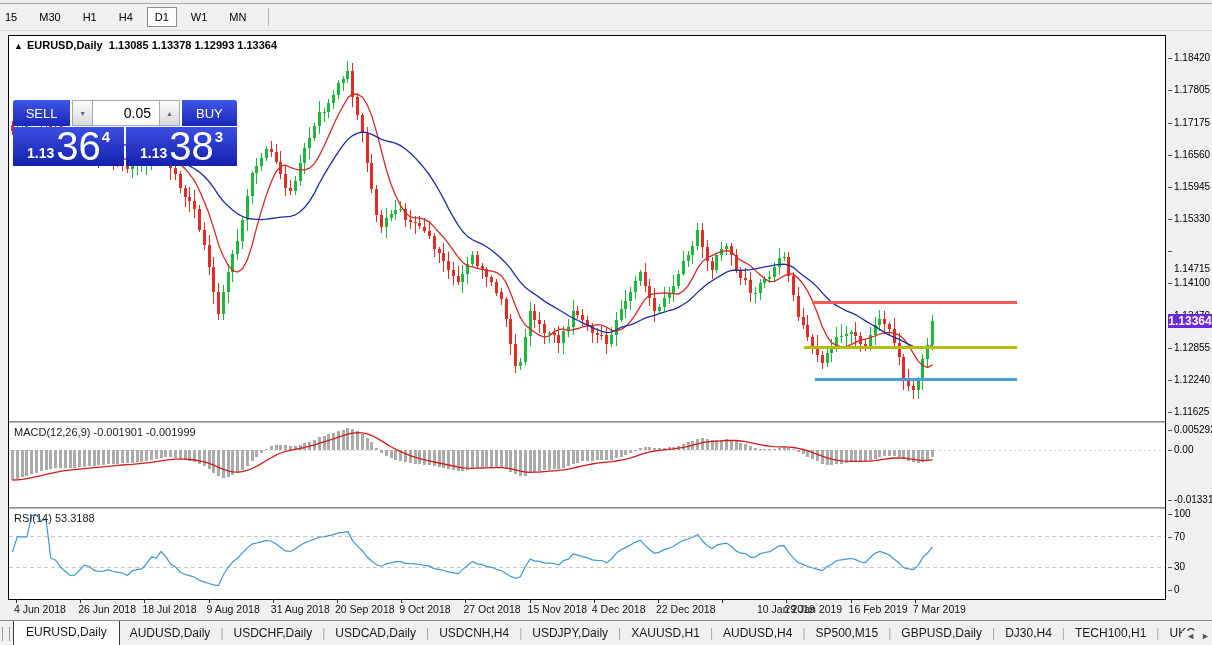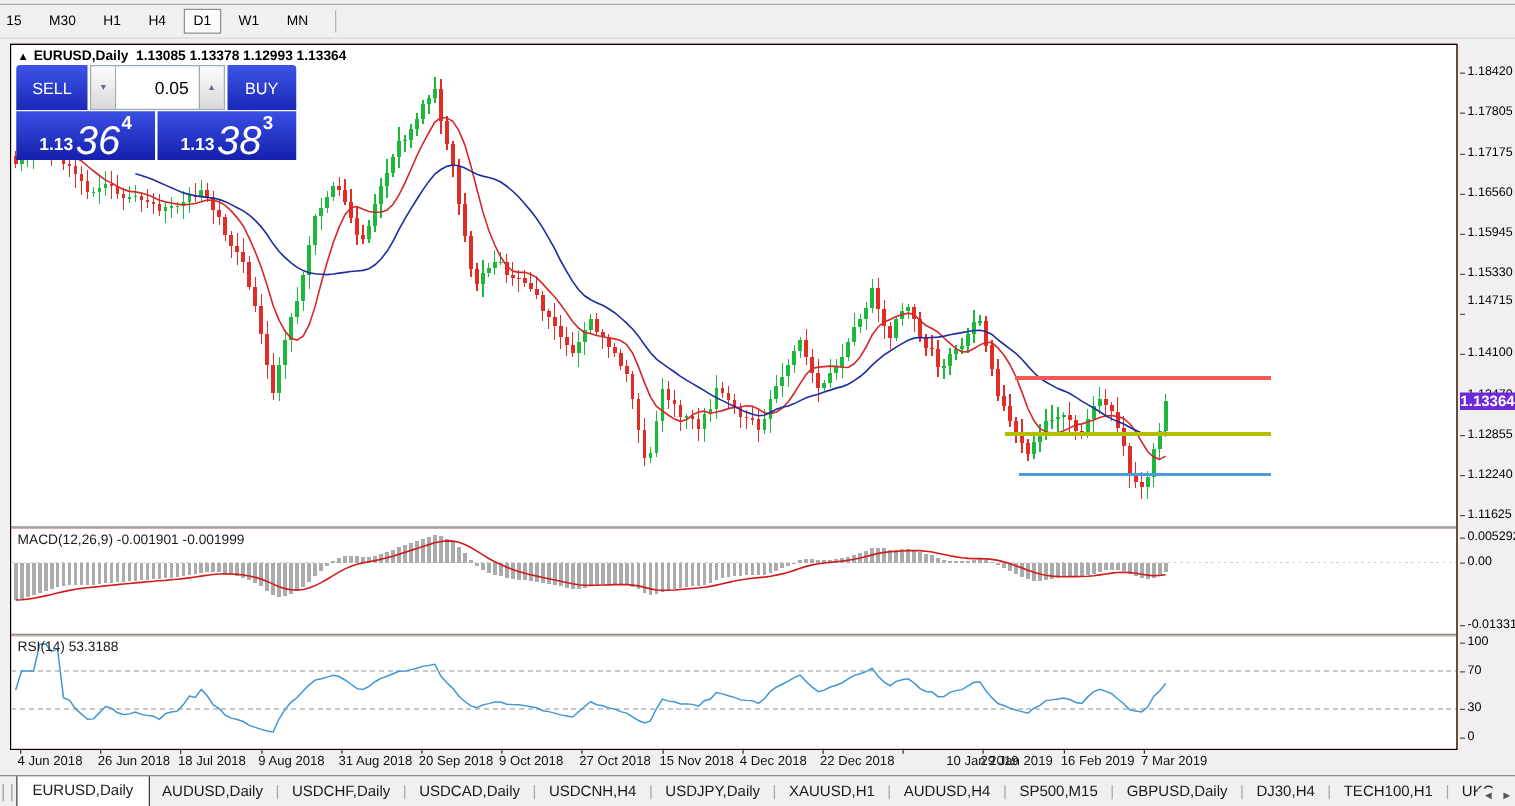--- a/index.html
+++ b/index.html
@@ -28,36 +28,36 @@
   .pane svg { position:absolute; left:0; top:0; }
 
   #chart-title { position:absolute; left:5px; top:3px; font-size:11px; font-weight:bold;
                  color:#000; z-index:5; white-space:nowrap; }
   #chart-title .arrow { font-size:9px; margin-right:4px; }
 
   .ind-label { position:absolute; left:5px; top:3px; font-size:11px; color:#1a1a1a; z-index:4; }
 
   
   #trade-panel { position:absolute; left:4px; top:16px; width:224px; z-index:6; }
-  #trade-row1 { display:flex; height:36px; }
+  #trade-row1 { display:flex; height:26px;margin-top:48px; }
   .trade-btn { color:#fff; font-size:13px; display:flex; align-items:center; justify-content:center;
                background:linear-gradient(#3d55e8,#1a28b8); cursor:pointer; }
   #sell-button { width:58px; border-radius:3px 0 0 0; }
   #buy-button  { width:56px; border-radius:0 3px 0 0; margin-left:2px; }
   .spin-btn { width:21px; background:linear-gradient(#fdfdfd,#d9d9d9); border:1px solid #9daab8;
               font-size:7px; color:#5a6a8a; display:flex; align-items:center; justify-content:center; cursor:pointer; }
   #volume-input { width:66px; border:1px solid #9daab8; border-left:none; border-right:none;
                   text-align:right; font-size:14px; padding-right:8px; color:#000; background:#fff;
                   font-family:"Liberation Sans", sans-serif; }
   #trade-row2 { display:flex; height:39px; margin-top:1px; }
   .price-box { flex:1; color:#fff; background:linear-gradient(#3a4fe4,#1420ac);
                display:flex; align-items:flex-end; justify-content:center; padding-bottom:3px; cursor:pointer; }
   .price-box + .price-box { margin-left:2px; }
   .p-small { font-size:14px; font-weight:bold; margin-right:2px; line-height:1; padding-bottom:3px; }
-  .p-big   { font-size:32px; line-height:0.82;font-style:italic; }
+  .p-big   { font-size:40px; line-height:0.82; }
   .p-sup   { font-size:15px; font-weight:bold; line-height:1; margin-left:1px; align-self:flex-start; padding-top:2px; }
 
   
   #price-axis { position:absolute; left:1168px; top:35px; width:44px; height:565px; font-size:10px; color:#000; }
   .axis-item { position:absolute; left:6px; white-space:nowrap; }
   .axis-tick { position:absolute; left:0; width:4px; height:1px; background:#555; }
   #price-badge { position:absolute; left:0; width:44px; height:14px; background:#6d28d9; color:#fff;
                  font-size:12px; font-weight:bold; text-align:center; line-height:14px; z-index:3; }
 
   
@@ -741,21 +741,21 @@
       <div class="axis-item" style="top: 49px;">1.17805</div>
       <div class="axis-tick" style="top: 88px;"></div>
       <div class="axis-item" style="top: 82px;">1.17175</div>
       <div class="axis-tick" style="top: 120px;"></div>
       <div class="axis-item" style="top: 114px;">1.16560</div>
       <div class="axis-tick" style="top: 152px;"></div>
       <div class="axis-item" style="top: 146px;">1.15945</div>
       <div class="axis-tick" style="top: 184px;"></div>
       <div class="axis-item" style="top: 178px;">1.15330</div>
       <div class="axis-tick" style="top: 216px;"></div>
-      <div class="axis-item" style="top: 200px;">1.14715</div>
+      <div class="axis-item" style="top: 228px;">1.14715</div>
       <div class="axis-tick" style="top: 248px;"></div>
       <div class="axis-item" style="top: 242px;">1.14100</div>
       <div class="axis-tick" style="top: 281px;"></div>
       <div class="axis-item" style="top: 275px;">1.13470</div>
       <div class="axis-tick" style="top: 313px;"></div>
       <div class="axis-item" style="top: 307px;">1.12855</div>
       <div class="axis-tick" style="top: 345px;"></div>
       <div class="axis-item" style="top: 339px;">1.12240</div>
       <div class="axis-tick" style="top: 377px;"></div>
       <div class="axis-item" style="top: 371px; text-align: right;">1.11625</div>

